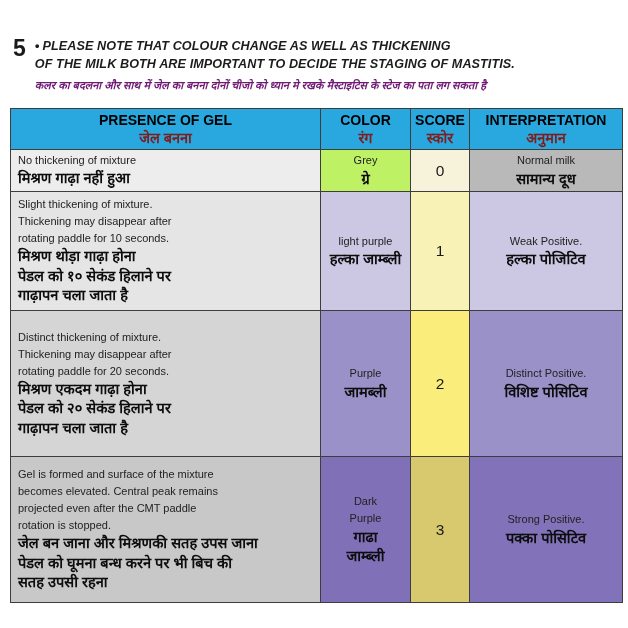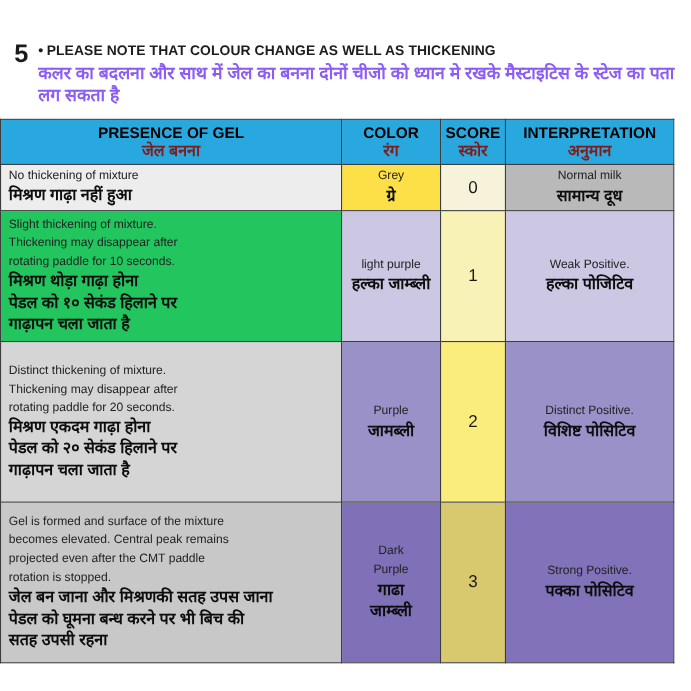--- a/index.html
+++ b/index.html
@@ -4,26 +4,26 @@
 <style>
   html,body{margin:0;padding:0;}
   body{
     width:628px;height:628px;background:#ffffff;position:relative;
     font-family:"Liberation Sans","DejaVu Sans",sans-serif;color:#1a1a1a;
     -webkit-font-smoothing:antialiased;
   }
   
   .note{position:absolute;left:13px;top:36px;width:606px;display:flex;gap:9px;align-items:flex-start;}
   .note-num{font-size:23px;font-weight:700;line-height:24px;letter-spacing:0;}
-  .note-body{padding-top:1px;}
+  .note-body{padding-top:1px;font-style:italic;}
   .note-line{font-size:12.6px;font-weight:700;line-height:17.5px;letter-spacing:0.1px;color:#1c1c1c;}
   .note-bullet{font-size:13px;margin-right:3px;}
-  .note-hindi{font-size:16px;font-weight:700;line-height:20px;margin-top:2px;color:#8b5cf6;}
+  .note-hindi{font-size:11px;font-weight:700;line-height:20px;margin-top:2px;color:#701a75;}
   
-  .cmt-table{position:absolute;left:0;top:108px;border-collapse:collapse;table-layout:fixed;}
+  .cmt-table{position:absolute;left:10px;top:108px;border-collapse:collapse;table-layout:fixed;}
   .cmt-table td{border:1.6px solid #3d3d3d;text-align:center;vertical-align:middle;padding:2px 4px;overflow:hidden;}
   .cmt-table td.presence{text-align:left;padding-left:7px;padding-right:6px;}
   .h-header{height:40px;}
   .h-r1{height:41px;}
   .h-r2{height:119px;}
   .h-r3{height:146px;}
   .h-r4{height:146px;}
   .hdr .en{font-size:14px;font-weight:700;line-height:18px;color:#000;}
   .hdr .hi{font-size:14.5px;font-weight:700;line-height:18px;color:#7f1d1d;}
   .en-lines div{font-size:11px;font-weight:500;line-height:17px;color:#222;}
@@ -31,20 +31,21 @@
   .score-val{font-size:15.5px;font-weight:500;color:#1a1a1a;}
   .center .en-lines div{line-height:17.5px;}
 </style>
 </head>
 <body>
 
 <div class="note">
   <div class="note-num">5</div>
   <div class="note-body">
     <div class="note-line"><span class="note-bullet">•</span><span>PLEASE NOTE THAT COLOUR CHANGE AS WELL AS THICKENING</span></div>
+    <div class="note-line">OF THE MILK BOTH ARE IMPORTANT TO DECIDE THE STAGING OF MASTITIS.</div>
     <div class="note-hindi">कलर का बदलना और साथ में जेल का बनना दोनों चीजो को ध्यान मे रखके मैस्टाइटिस के स्टेज का पता लग सकता है</div>
   </div>
 </div>
 
 <table class="cmt-table">
   <colgroup>
     <col style="width:310px">
       <col style="width:90px">
       <col style="width:59px">
       <col style="width:153px">
@@ -71,21 +72,21 @@
 
   <tr class="h-r1">
     <td class="presence" style="background-color: rgb(237, 237, 237);">
       <div class="en-lines">
             <div>No thickening of mixture</div>
           </div>
       <div class="hi-lines">
             <div>मिश्रण गाढ़ा नहीं हुआ</div>
           </div>
     </td>
-    <td class="center" style="background-color: #fde047;">
+    <td class="center" style="background-color: #bef264;">
       <div class="en-lines">
             <div>Grey</div>
           </div>
       <div class="hi-lines">
             <div>ग्रे</div>
           </div>
     </td>
     <td style="background-color: rgb(247, 243, 218);">
       <div class="score-val">0</div>
     </td>
@@ -93,21 +94,21 @@
       <div class="en-lines">
             <div>Normal milk</div>
           </div>
       <div class="hi-lines">
             <div>सामान्य दूध</div>
           </div>
     </td>
   </tr>
 
   <tr class="h-r2">
-    <td class="presence" style="background-color: #22c55e;">
+    <td class="presence" style="background-color: #e5e5e5;">
       <div class="en-lines">
             <div>Slight thickening of mixture.</div>
             <div>Thickening may disappear after</div>
             <div>rotating paddle for 10 seconds.</div>
           </div>
       <div class="hi-lines">
             <div>मिश्रण थोड़ा गाढ़ा होना</div>
             <div>पेडल को १० सेकंड हिलाने पर</div>
             <div>गाढ़ापन चला जाता है</div>
           </div>

